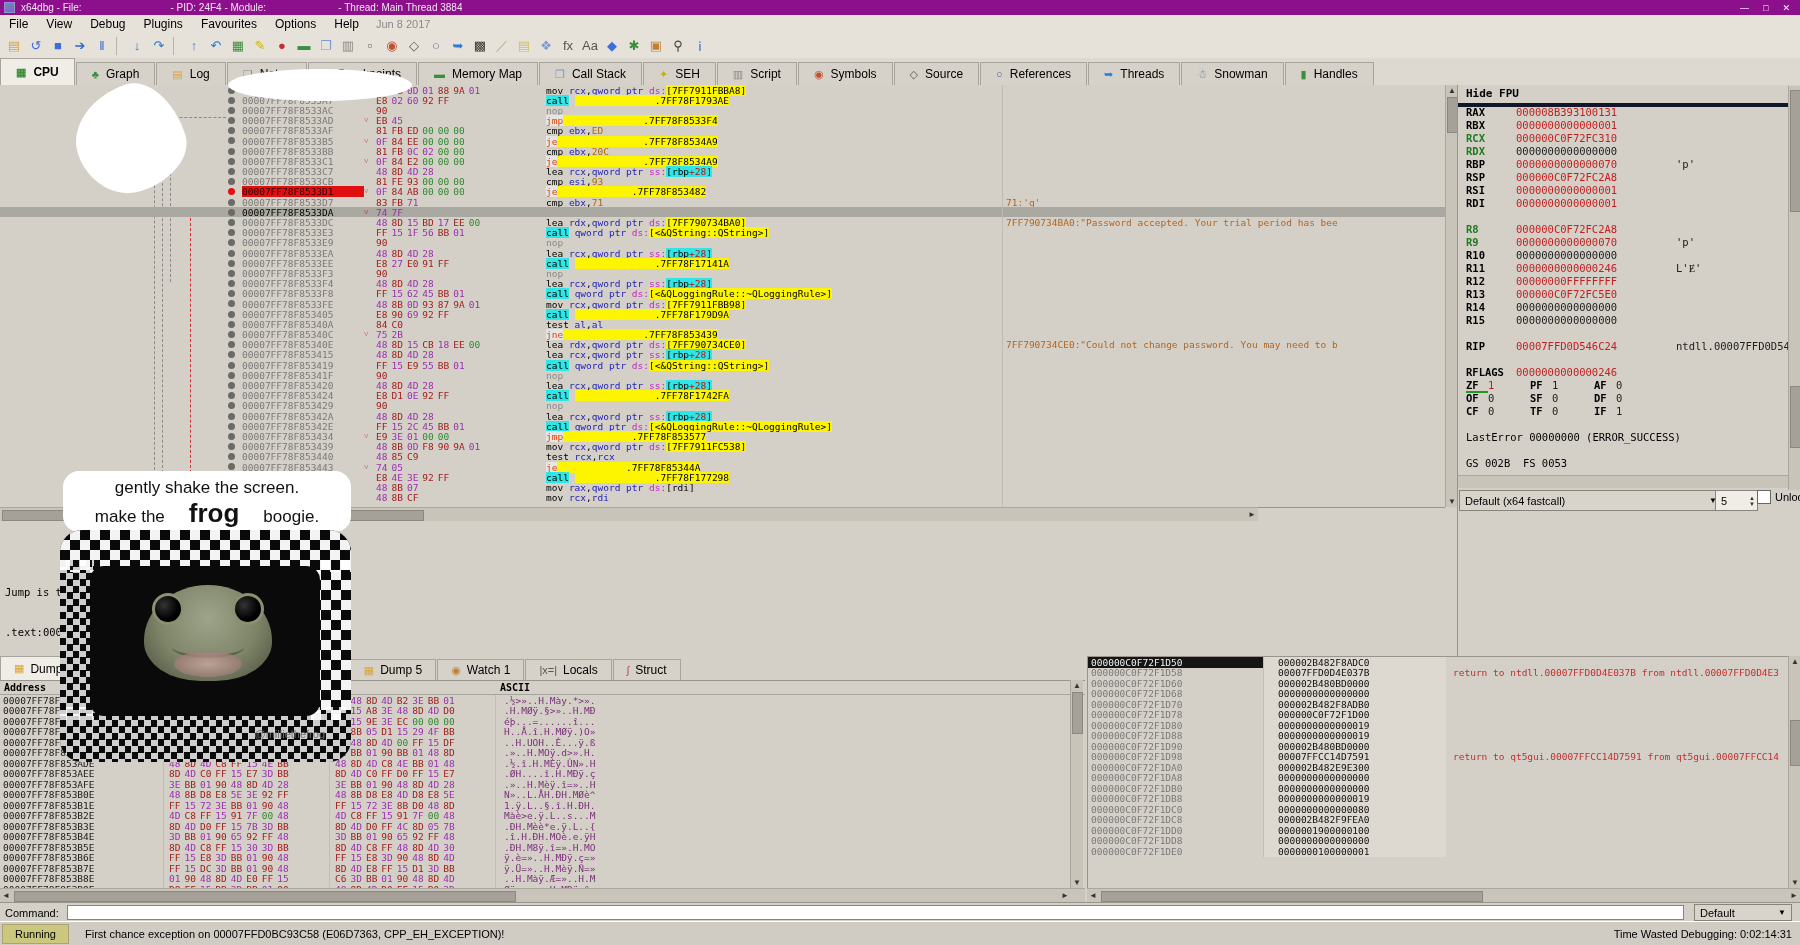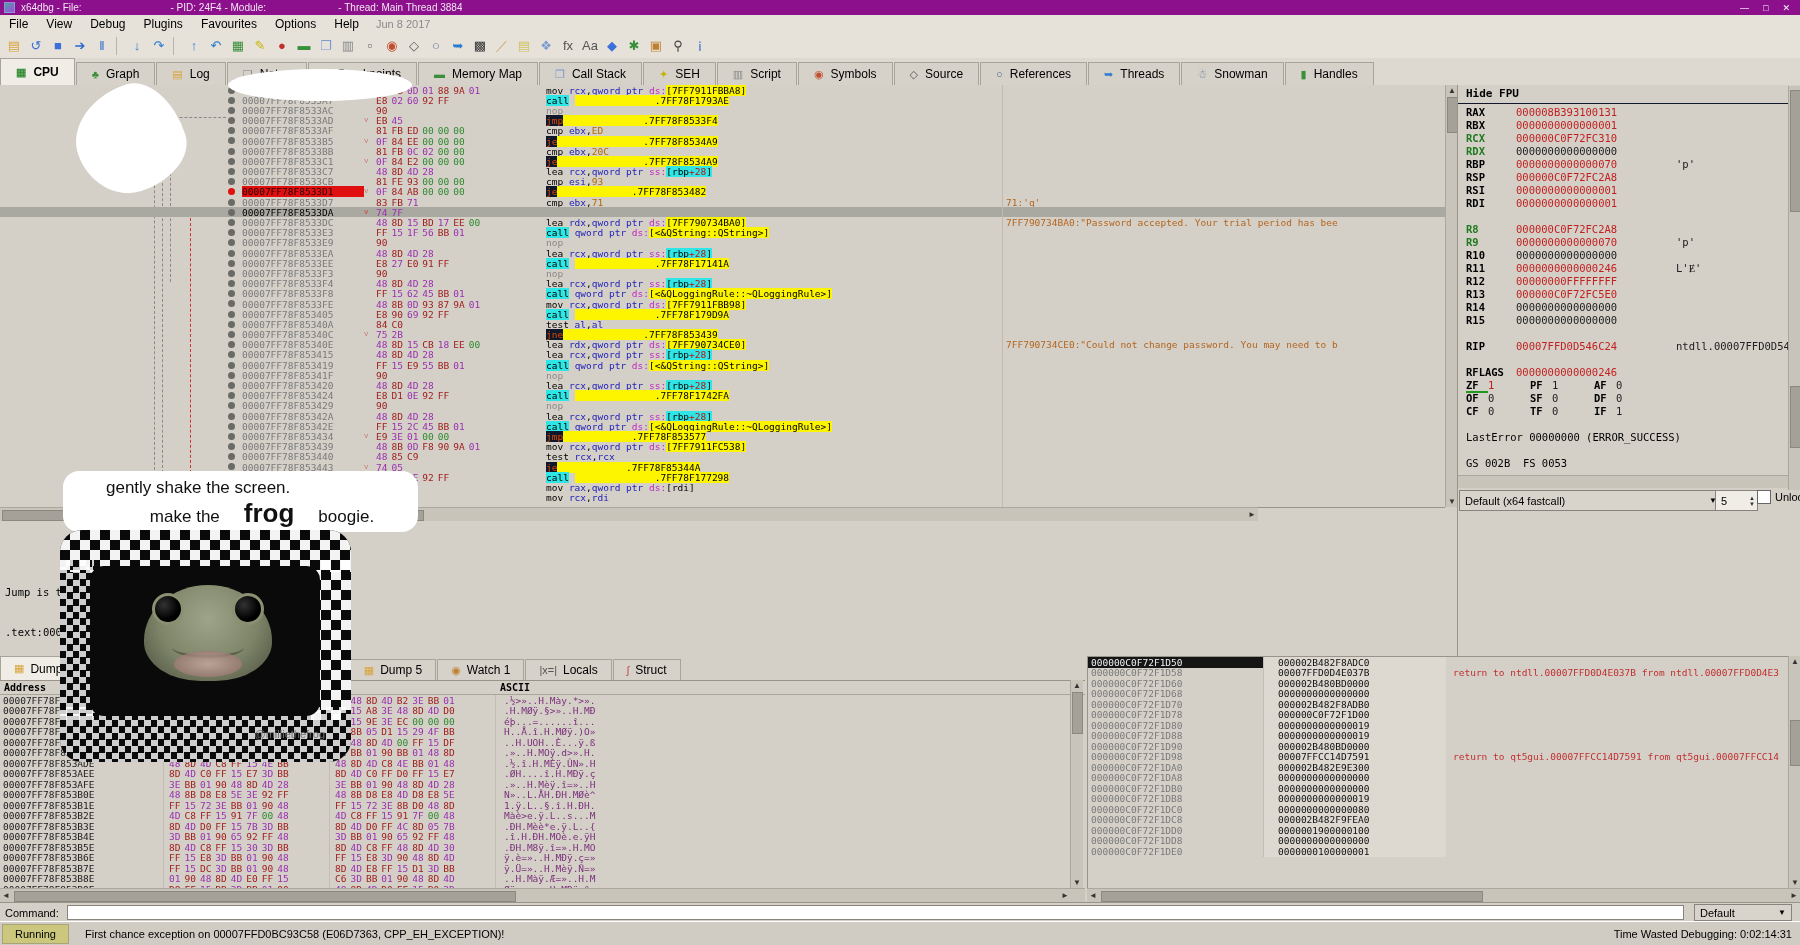--- a/index.html
+++ b/index.html
@@ -36,40 +36,40 @@
   .jm{display:inline-block;width:12px;color:#C03030;font-size:8px;}
   .jm.red2{color:#E02020;font-weight:bold;}
   .bytes{display:inline-block;width:170px;}
   .byte{margin-right:4px;}
   .b-p{color:#9B30B0;}.b-r{color:#A02020;}.b-g{color:#2E8B2E;}
   .ins{flex:1;}
   .cmt{position:absolute;left:1006px;color:#B4651E;}
   .i-m{color:#000;}.i-r{color:#2222B8;}.i-s{color:#C228C2;}.i-n{color:#B06800;}
   .i-p{color:#000;}.i-g{color:#8A8A8A;}
   .i-y{background:#FDF500;color:#000;}
-  .i-j{background:#0f172a;color:#E04800;text-align:center;}
+  .i-j{background:#e5e5e5;color:#E04800;text-align:center;}
   .i-C{background:#2EE6E6;color:#000;}
   .i-c{background:#2EE6E6;color:#000;}
   .i-cr{background:#2EE6E6;color:#C01010;}
   .gl{position:absolute;border-left:1px dashed #8A8A8A;width:0;}
   .glh{position:absolute;border-top:1px dashed #8A8A8A;height:0;}
   .glr{border-color:#D03030;}
   #dis-cline{left:1002px;top:85px;width:0;height:422px;border-left:1px solid #BFBBB3;}
   
   .sbv{background:#C8C4BA;border-left:1px solid #ABA79F;}
   .sbh{background:#C8C4BA;border-top:1px solid #ABA79F;}
   .sb-arrow{position:absolute;font-size:8px;color:#333;width:12px;text-align:center;}
   .thumb{position:absolute;background:#A5A199;border:1px solid #8C887F;}
   
   #infopane{left:0;top:507px;width:1445px;height:149px;background:#D4D0C8;border-top:1px solid #98948C;}
   #hsb-dis{left:0;top:507px;width:1258px;height:13px;}
   .iline{position:absolute;left:5px;font:10.5px "DejaVu Sans Mono",monospace;}
   
   #regs{left:1457px;top:85px;width:343px;height:571px;background:#D4D0C8;border-left:1px solid #98948C;overflow:hidden;}
-  #fpuhdr{height:16px;border-bottom:1px solid #0f172a;font:bold 11px "DejaVu Sans Mono",monospace;padding:2px 0 0 8px;}
+  #fpuhdr{height:16px;border-bottom:4px solid #0f172a;font:bold 11px "DejaVu Sans Mono",monospace;padding:2px 0 0 8px;}
   #reg-list{position:absolute;left:0;top:21px;width:330px;}
   .rline{font:10.5px "DejaVu Sans Mono",monospace;height:13px;padding-left:8px;position:relative;white-space:pre;}
   .rn{display:inline-block;width:50px;color:#000;font-weight:bold;}
   .rn.g{color:#1F7A1F;}
   .red{color:#C22020;}.blk{color:#202020;}
   .rc{position:absolute;left:218px;color:#202020;}
   .fcell{display:inline-block;width:64px;}
   .flbl{display:inline-block;width:22px;font-weight:bold;}
   .flbl.zf{border-bottom:2px solid #1F9A1F;}
   #regsplit{left:1458px;top:475px;width:330px;height:12px;}
@@ -108,21 +108,21 @@
   #cmd-default{width:86px;height:15px;border:1px solid #88847C;background:#D8D4CC;display:flex;align-items:center;padding:0 5px;margin-right:8px;}
   #cmd-default .car{margin-left:auto;font-size:8px;}
   #statusbar{left:0;top:921px;width:1800px;height:24px;background:#D0CCC4;border-top:1px solid #FFFFFF;display:flex;align-items:center;font-size:11px;}
   #st-state{background:#CBC87E;padding:3px 12px;margin-left:2px;border:1px solid #A8A478;}
   #st-msg{margin-left:16px;}
   #st-time{margin-left:auto;margin-right:8px;}
   
   .ov{z-index:50;}
   #blob1{left:76px;top:86px;width:108px;height:106px;background:#FFF;border-radius:62% 38% 55% 45% / 48% 62% 38% 52%;transform:rotate(-18deg);}
   #blob2{left:228px;top:69px;width:184px;height:32px;background:#FFF;border-radius:50%;}
-  #speech{left:63px;top:471px;width:312px;height:61px;background:#FFF;border-radius:16px;color:#111;padding-left:43px;}
+  #speech{left:63px;top:471px;width:288px;height:61px;background:#FFF;border-radius:16px;text-align:center;color:#111;}
   #speech .l1{font-size:17px;margin-top:7px;}
   #speech .l2{font-size:17px;display:flex;align-items:baseline;justify-content:center;gap:24px;}
   #speech .big{font-size:26px;font-weight:bold;}
   #glitch{left:60px;top:530px;width:291px;height:232px;background:#0A0A0A;border-radius:22px;overflow:hidden;}
   .chk{position:absolute;background:
       repeating-conic-gradient(#FFF 0% 25%, transparent 0% 50%);
       background-size:20px 20px;opacity:.95;}
   .chk2{background-size:13px 13px;opacity:.8;}
   #frogbody{position:absolute;left:84px;top:55px;width:128px;height:96px;background:radial-gradient(ellipse at 50% 35%,#9EA489 0%,#7D8468 55%,#4A4F3C 100%);border-radius:52% 52% 46% 46%/60% 60% 42% 42%;}
   .feye{position:absolute;top:8px;width:26px;height:26px;background:radial-gradient(circle at 35% 35%,#333 0%,#000 60%);border-radius:50%;border:3px solid #8A9072;}

